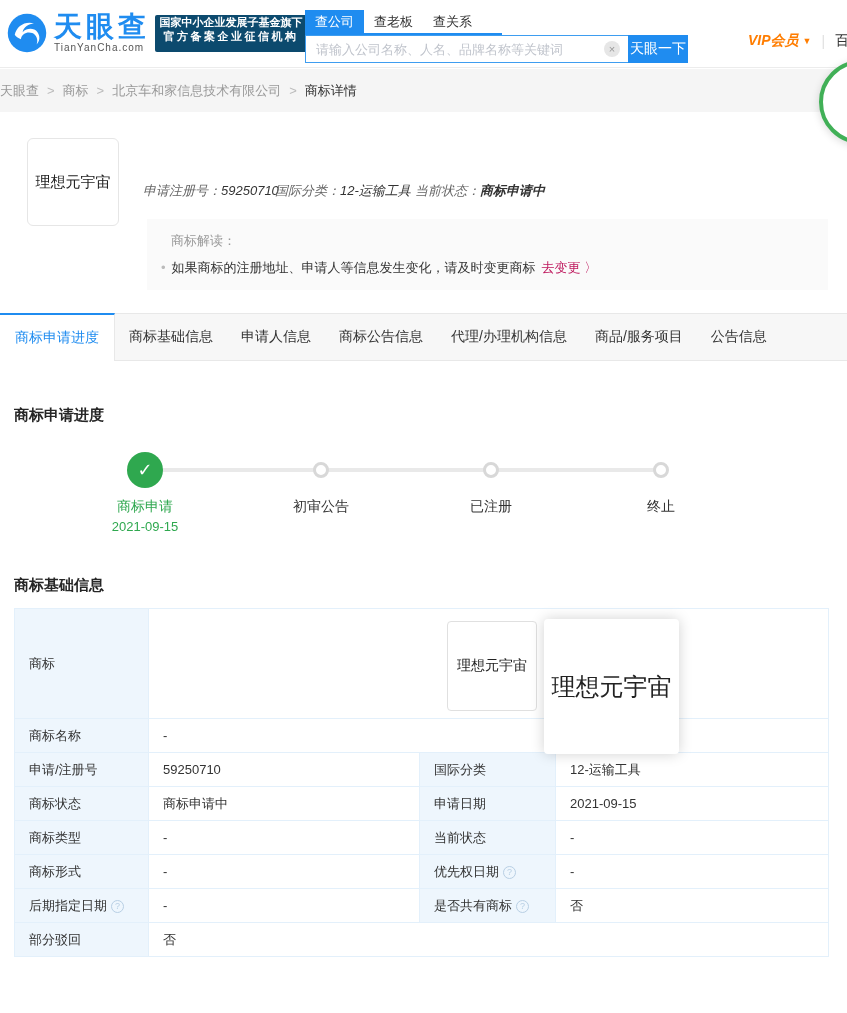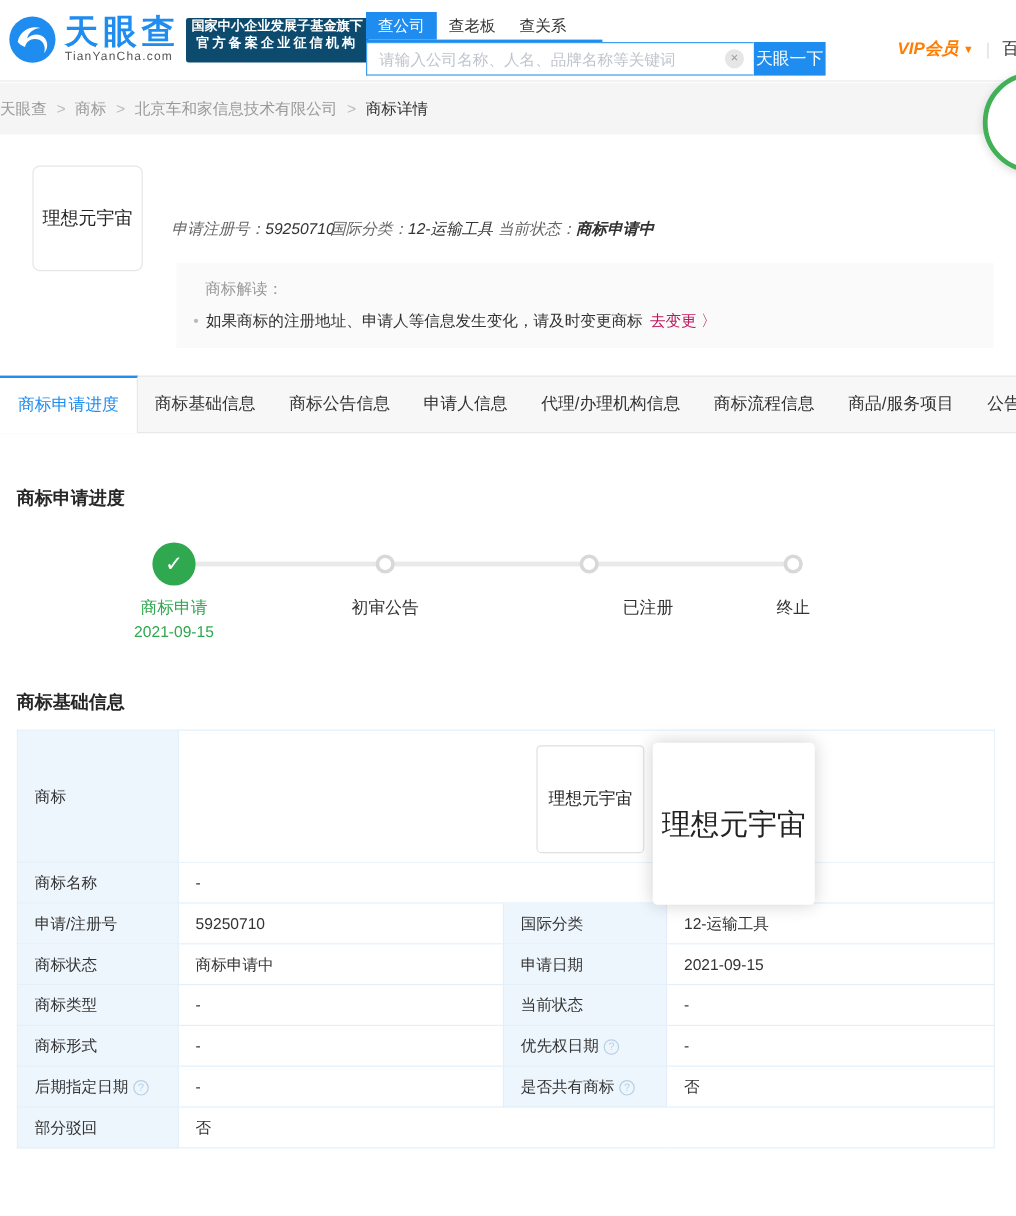--- a/index.html
+++ b/index.html
@@ -76,21 +76,21 @@
   .st-progress { top:406px; }
   .st-basic { top:576px; }
   .tl-line { position:absolute; left:145px; top:468px; width:516px; height:4px; background:#e9e9e9; z-index:1; }
   .tl-circle-done { position:absolute; left:127px; top:452px; width:36px; height:36px; border-radius:50%; background:#2fa84f;
     color:#fff; font-size:18px; font-weight:bold; text-align:center; line-height:36px; z-index:2; }
   .tl-circle { position:absolute; top:462px; width:16px; height:16px; border-radius:50%; background:#fff; border:3px solid #d8d8d8; z-index:2; }
   .c2 { left:313px; } .c3 { left:483px; } .c4 { left:653px; }
   .tl-label { position:absolute; top:498px; width:140px; text-align:center; font-size:14px; color:#333; }
   .tl-label.done { color:#2fa84f; }
   .tl-date { position:absolute; top:519px; width:140px; text-align:center; font-size:13px; color:#2fa84f; }
-  .lb1 { left:75px; } .lb2 { left:251px; } .lb3 { left:421px;text-align:right; } .lb4 { left:591px; }
+  .lb1 { left:75px; } .lb2 { left:251px; } .lb3 { left:421px; } .lb4 { left:591px; }
 
   
   .basic-table { position:absolute; left:14px; top:608px; width:814px; border-collapse:collapse; table-layout:fixed; font-size:13px; }
   .basic-table td { border:1px solid #e3f0fb; height:34px; padding:0 0 0 14px; color:#333; background:#fff; }
   .basic-table td.lab { background:#eef6fd; }
   .basic-table tr.mark-row td { height:110px; }
   .mark-cell { position:relative; }
   .mark-small { position:absolute; left:298px; top:12px; width:90px; height:90px; border:1px solid #e0e0e0; border-radius:4px;
     background:#fff; display:flex; align-items:center; justify-content:center; }
   .mark-small span { font-family:"Liberation Serif","DejaVu Serif",serif; font-size:14px; color:#222; }
@@ -165,24 +165,23 @@
   <div class="tip-box">
     <div class="tip-title">商标解读：</div>
     <div class="tip-line">
       <span class="bullet">•</span><span>如果商标的注册地址、申请人等信息发生变化，请及时变更商标</span><a class="tip-link">去变更 〉</a>
     </div>
   </div>
 
   <div class="nav-tabs">
     <div class="nav-tab active">商标申请进度</div>
     <div class="nav-tab">商标基础信息</div>
+    <div class="nav-tab">申请人信息</div>
     <div class="nav-tab">商标公告信息</div>
-    <div class="nav-tab">申请人信息</div>
     <div class="nav-tab">代理/办理机构信息</div>
-    <div class="nav-tab">商标流程信息</div>
     <div class="nav-tab">商品/服务项目</div>
     <div class="nav-tab">公告信息</div>
   </div>
 
   <div class="section-title st-progress">商标申请进度</div>
   <div class="tl-line"></div>
   <div class="tl-circle-done">✓</div>
   <div class="tl-circle c2"></div>
   <div class="tl-circle c3"></div>
   <div class="tl-circle c4"></div>

